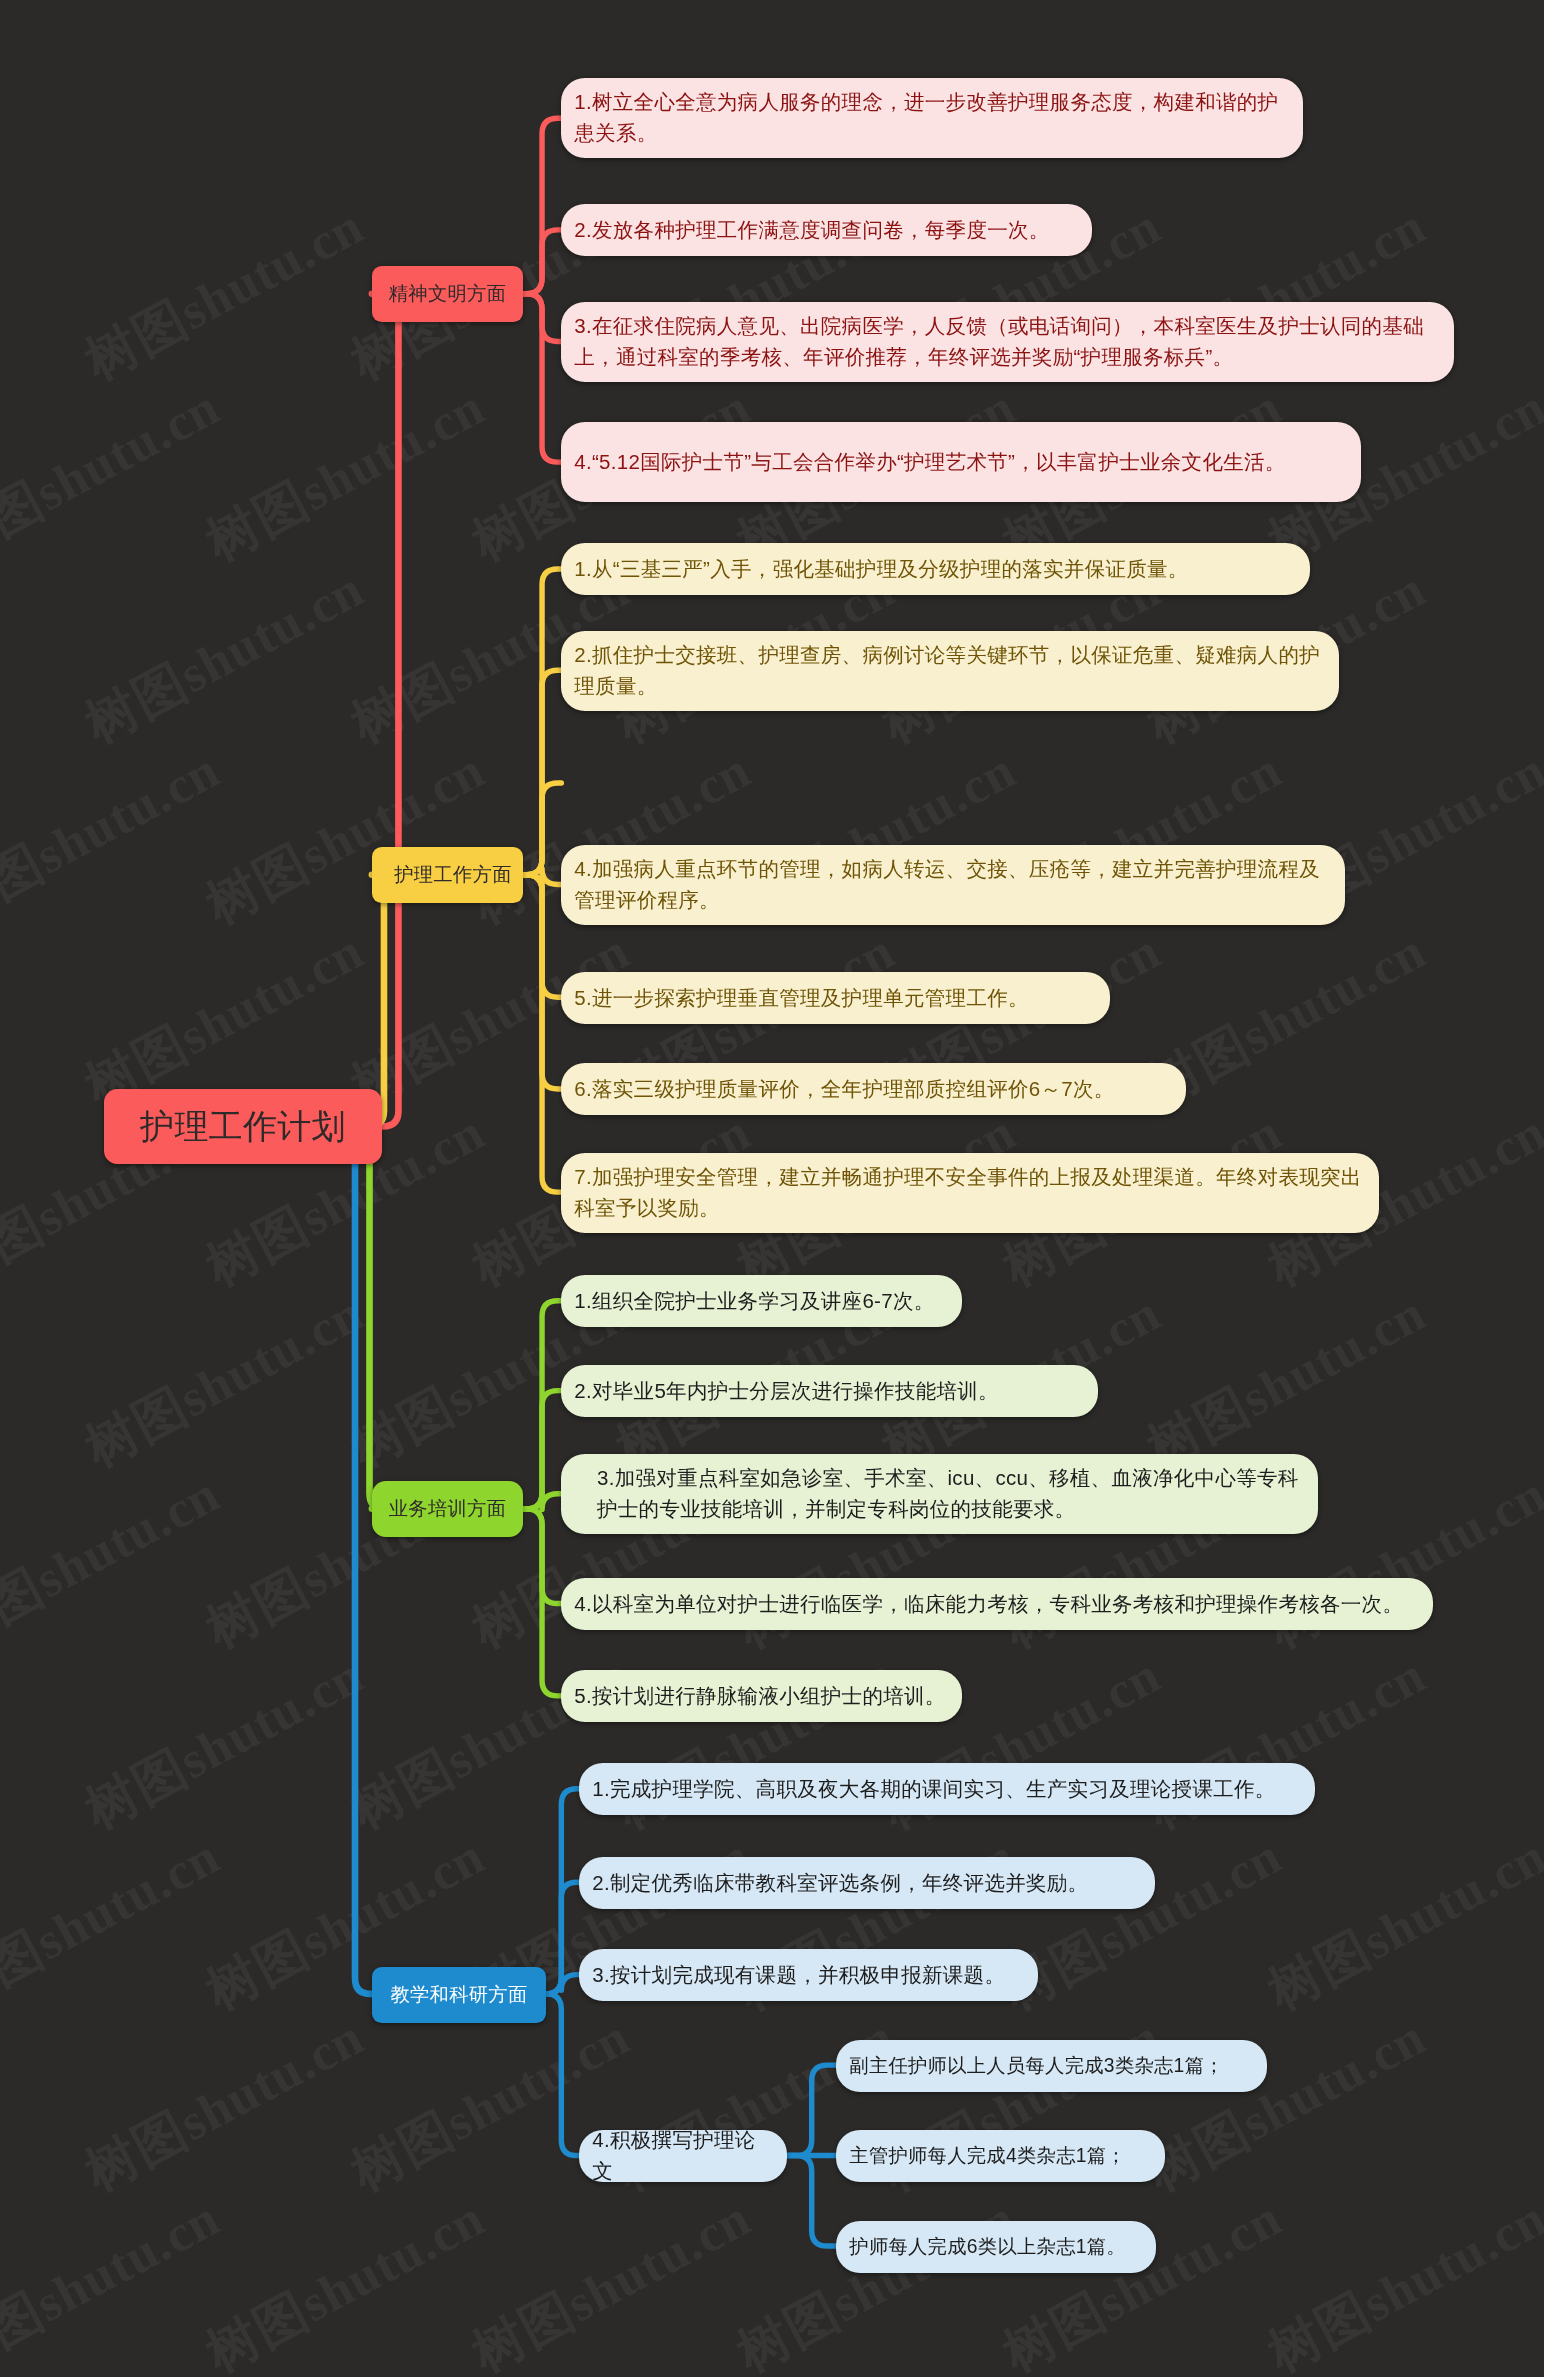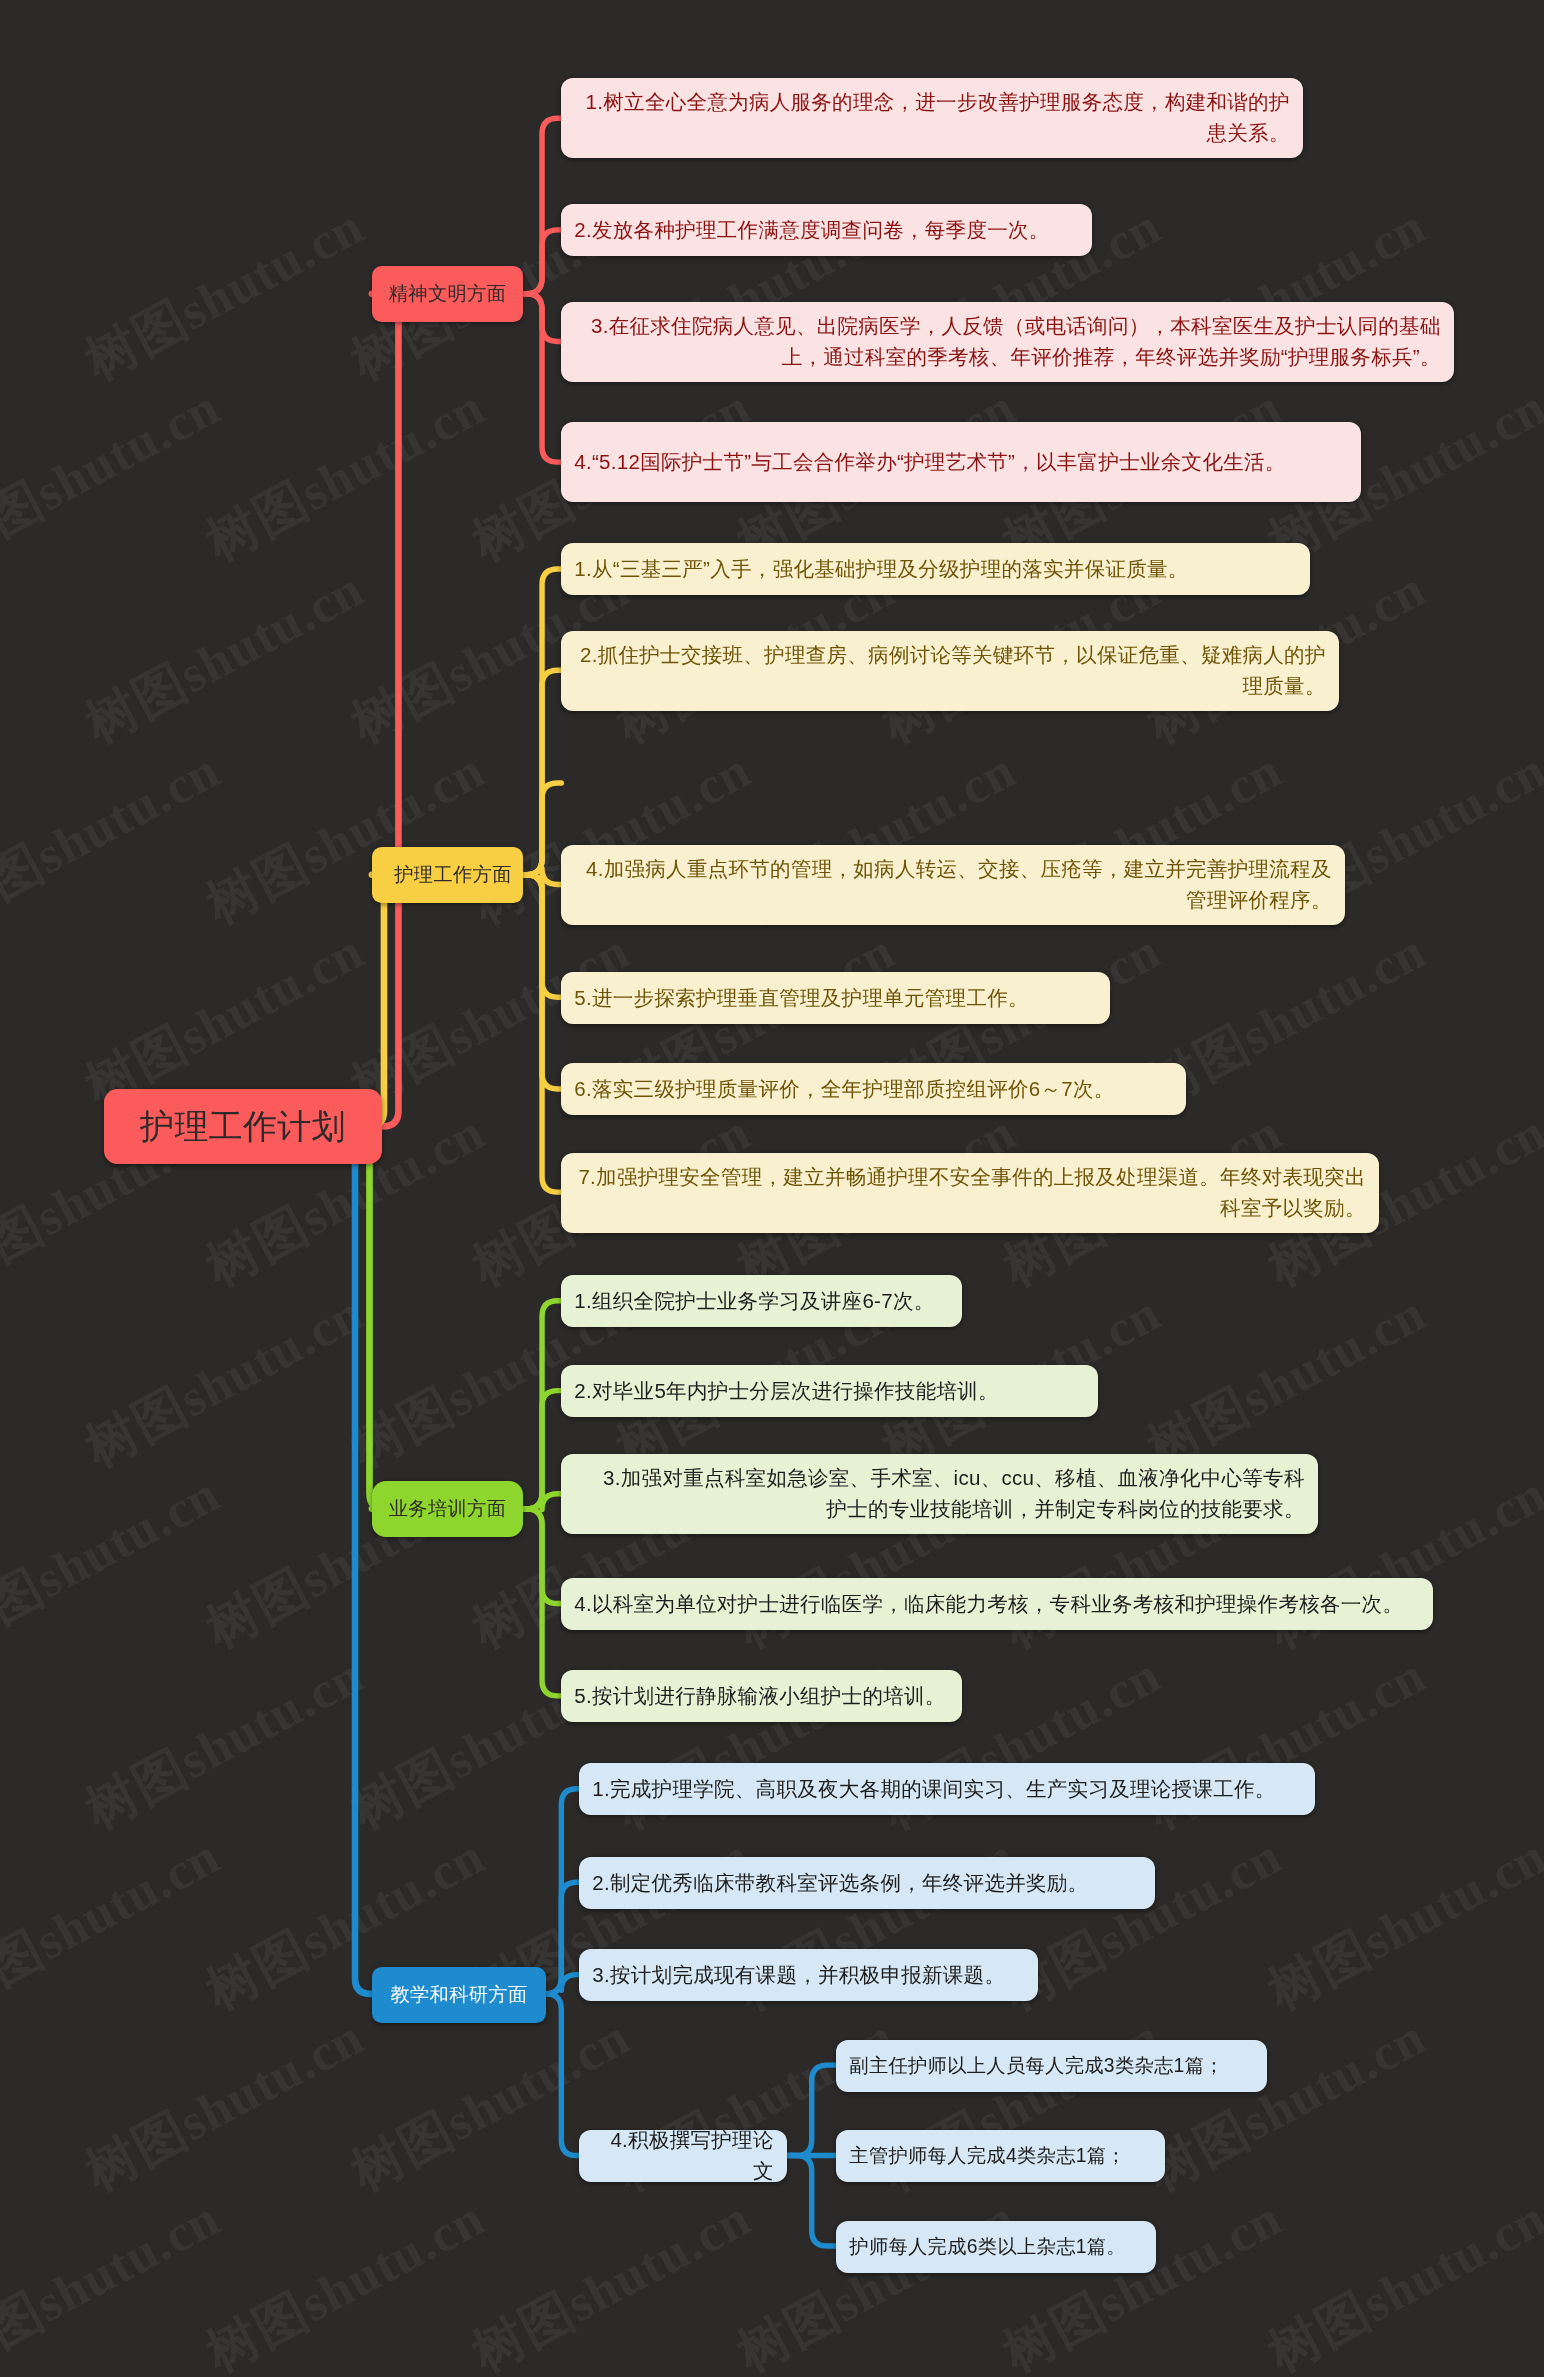--- a/index.html
+++ b/index.html
@@ -60,22 +60,21 @@
     justify-content:center;
     box-shadow:0 1.8px 4.8px rgba(0,0,0,0.40);
   }
   .cat-red{background:#fc5b5b;color:#2f2a2a;}
   .cat-yellow{background:#f8cf42;color:#2f2a2a;}
   .cat-green{background:#8ed62d;color:#2f2a2a;}
   .cat-blue{background:#1e8bce;color:#ffffff;}
 
   .leaf{
     box-shadow:0 1.8px 5.4px rgba(0,0,0,0.42);
-    border-radius:12px;
-    text-align:right;
+    border-radius:24px;
   }
   .leaf-red{background:#fbe3e3;color:#8c1212;}
   .leaf-yellow{background:#f8f0ce;color:#6f5407;}
   .leaf-green{background:#e7f2d4;color:#1d1d1d;}
   .leaf-blue{background:#d6e8f6;color:#1d1d1d;}
 
   .sub{
     font-size:19.3px;
   }
 </style>

